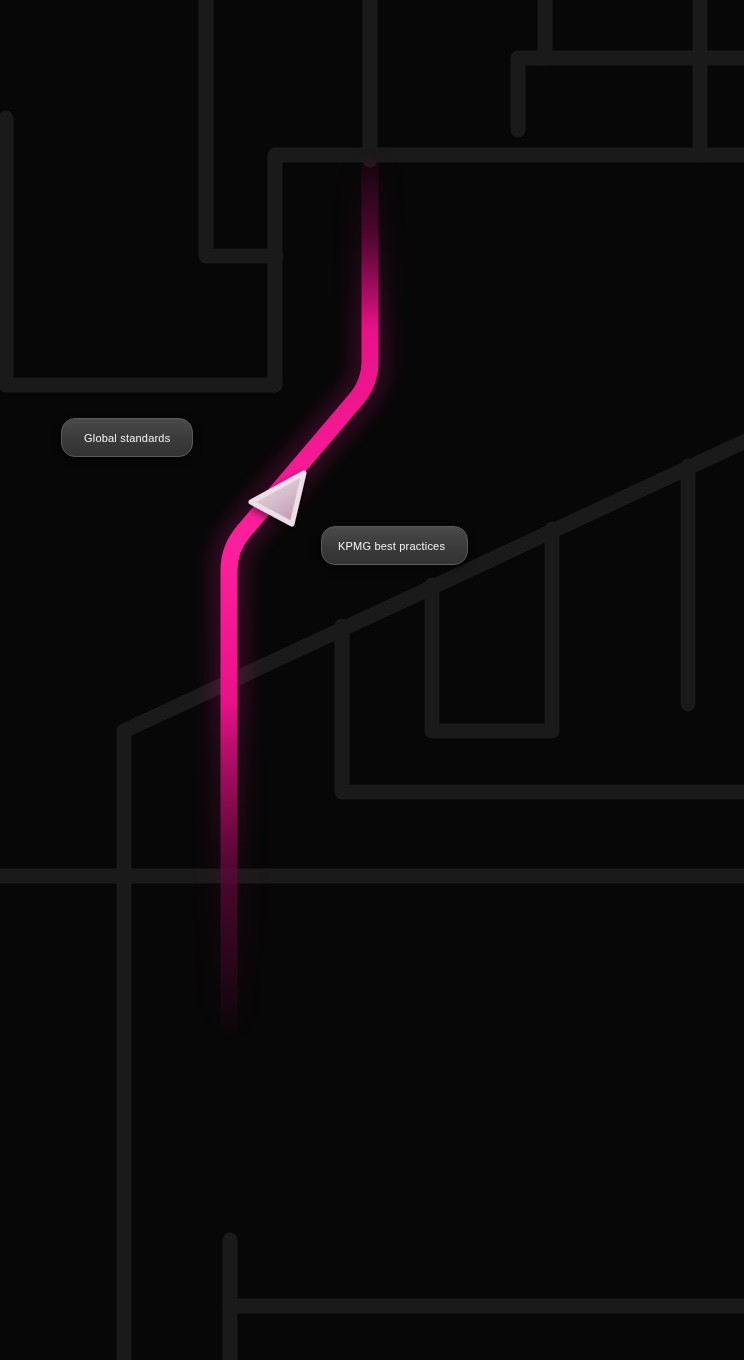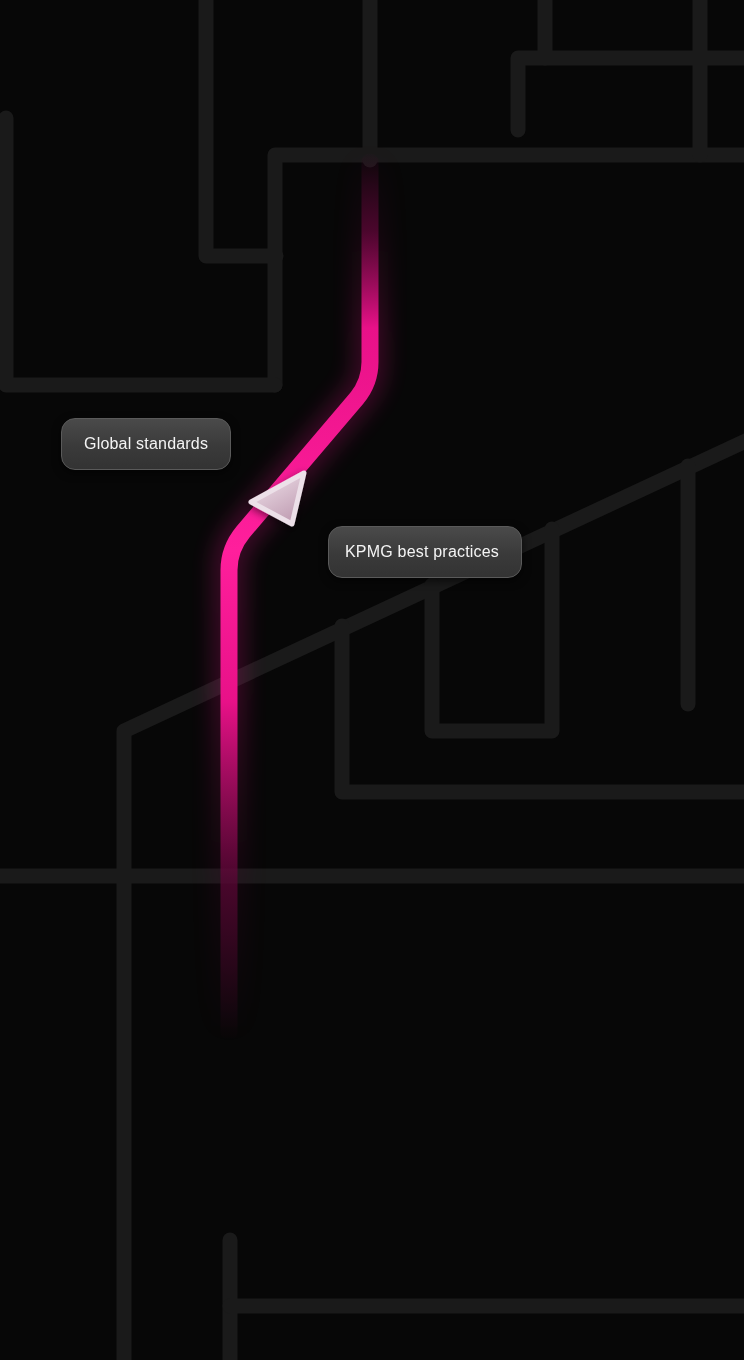--- a/index.html
+++ b/index.html
@@ -16,31 +16,31 @@
     font-family: "Liberation Sans", sans-serif;
   }
   .viewport svg {
     position: absolute;
     left: 0;
     top: 0;
     display: block;
   }
   .pill {
     position: absolute;
-    height: 52px;
+    height: 39px;
     display: inline-flex;
     align-items: center;
     padding: 0 22px;
     box-sizing: border-box;
     border-radius: 14px;
     background: linear-gradient(180deg, #4a4a4a 0%, #3a3a3a 55%, #333333 100%);
     border: 1px solid #5a5a5a;
     box-shadow: 0 3px 9px rgba(0,0,0,0.6);
     color: #f4f4f4;
-    font-size: 16px;
+    font-size: 11px;
     letter-spacing: 0.2px;
     white-space: nowrap;
     user-select: none;
   }
 </style>
 </head>
 <body>
 
 <div class="viewport">
 
@@ -85,15 +85,15 @@
     </g>
 
     <path d="M370,162 L370,362 Q370,382 357,398 L243,532 Q229,549 229,570 L229,1032" fill="none" stroke="url(#routeGrad)" stroke-width="36" opacity="0.2" filter="url(#glowBlur)" stroke-linecap="round" stroke-linejoin="round"></path>
     <path d="M370,162 L370,362 Q370,382 357,398 L243,532 Q229,549 229,570 L229,1032" fill="none" stroke="url(#routeGrad)" stroke-width="17" stroke-linecap="round" stroke-linejoin="round"></path>
 
     <polygon points="251,502 304,473 292,524" fill="url(#arrowGrad)" stroke-width="5" stroke-linejoin="round" filter="url(#arrowShadow)" stroke="#ece0e8"></polygon>
   </svg>
 
   <div class="pill" style="left:61px; top:418px;">Global standards</div>
 
-  <div class="pill" style="left:328px; top:526px;padding-left:16px;">KPMG best practices</div>
+  <div class="pill" style="left:321px; top:526px;padding-left:16px;">KPMG best practices</div>
 
 </div>
 
 </body></html>

